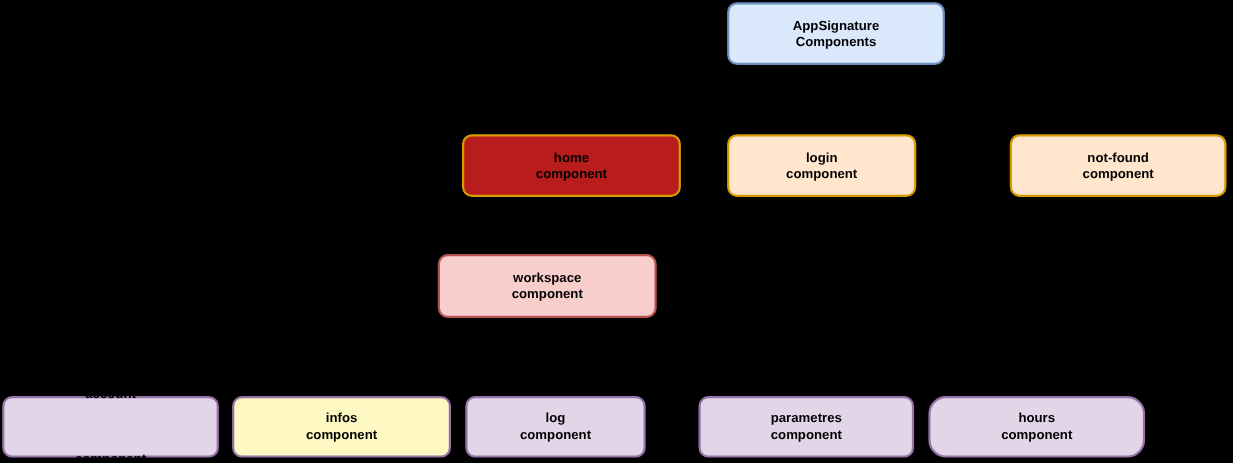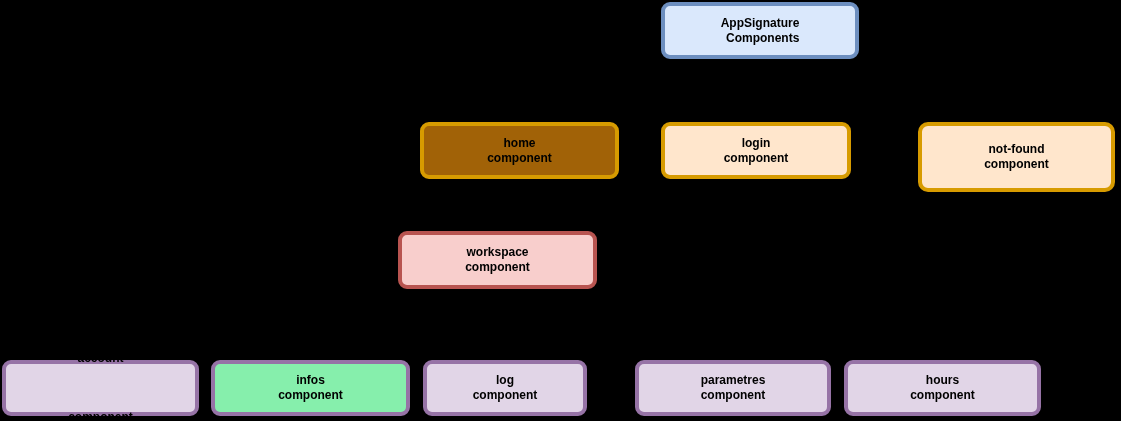--- a/index.html
+++ b/index.html
@@ -11,27 +11,27 @@
     position: relative;
     width: 1121px;
     height: 421px;
     overflow: hidden;
     background: #000000;
     font-family: "Liberation Sans", sans-serif;
   }
   .node {
     position: absolute;
     box-sizing: border-box;
-    border: 4px solid #d946ef;
+    border: 2px solid #d946ef;
     border-radius: 9px;
     display: flex;
     flex-direction: column;
     align-items: center;
     justify-content: center;
-    text-align: right;
+    text-align: center;
     color: #000000;
     font-size: 12px;
     line-height: 15px;
     cursor: default;
   }
   .node .label {
     font-weight: bold;
     white-space: pre-line;
   }
   .node .sublabel {
@@ -42,58 +42,58 @@
 <body>
 
 <div class="canvas">
 
   <div class="node" style="left: 661px; top: 2px; width: 198px; height: 57px; background: rgb(218, 232, 252); border-color: rgb(108, 142, 191);">
     <span class="label">AppSignature
 Components</span>
 
   </div>
 
-  <div class="node" style="left: 420px; top: 122px; width: 199px; height: 57px; background: #a16207; border-color: rgb(215, 155, 0);">
+  <div class="node" style="left: 420px; top: 122px; width: 199px; height: 57px; background: #b91c1c; border-color: rgb(215, 155, 0);">
     <span class="label">home</span>
     <span class="sublabel">component</span>
   </div>
 
-  <div class="node" style="left: 661px; top: 122px; width: 190px; height: 57px; background: rgb(255, 230, 204); border-color: rgb(215, 155, 0);">
+  <div class="node" style="left: 661px; top: 122px; width: 172px; height: 57px; background: rgb(255, 230, 204); border-color: rgb(215, 155, 0);">
     <span class="label">login</span>
     <span class="sublabel">component</span>
   </div>
 
-  <div class="node" style="left: 918px; top: 122px; width: 197px; height: 70px; background: rgb(255, 230, 204); border-color: rgb(215, 155, 0); border-radius: 10px;">
+  <div class="node" style="left: 918px; top: 122px; width: 197px; height: 57px; background: rgb(255, 230, 204); border-color: rgb(215, 155, 0);">
     <span class="label">not-found</span>
     <span class="sublabel">component</span>
   </div>
 
   <div class="node" style="left: 398px; top: 231px; width: 199px; height: 58px; background: rgb(248, 206, 204); border-color: rgb(184, 84, 80);">
     <span class="label">workspace</span>
     <span class="sublabel">component</span>
   </div>
 
   <div class="node" style="left: 2px; top: 360px; width: 197px; height: 56px; background: rgb(225, 213, 231); border-color: rgb(150, 115, 166); gap: 44px;">
     <span class="label">account</span>
     <span class="sublabel">component</span>
   </div>
 
-  <div class="node" style="left: 211px; top: 360px; width: 199px; height: 56px; background: #86efac; border-color: rgb(150, 115, 166);">
+  <div class="node" style="left: 211px; top: 360px; width: 199px; height: 56px; background: #fef9c3; border-color: rgb(150, 115, 166);">
     <span class="label">infos</span>
     <span class="sublabel">component</span>
   </div>
 
   <div class="node" style="left: 423px; top: 360px; width: 164px; height: 56px; background: rgb(225, 213, 231); border-color: rgb(150, 115, 166);">
     <span class="label">log</span>
     <span class="sublabel">component</span>
   </div>
 
   <div class="node" style="left: 635px; top: 360px; width: 196px; height: 56px; background: rgb(225, 213, 231); border-color: rgb(150, 115, 166);">
     <span class="label">parametres</span>
     <span class="sublabel">component</span>
   </div>
 
-  <div class="node" style="left: 844px; top: 360px; width: 197px; height: 56px; background: rgb(225, 213, 231); border-color: rgb(150, 115, 166);">
+  <div class="node" style="left: 844px; top: 360px; width: 197px; height: 56px; background: rgb(225, 213, 231); border-color: rgb(150, 115, 166); border-radius: 16px;">
     <span class="label">hours</span>
     <span class="sublabel">component</span>
   </div>
 
 </div>
 
 </body></html>

